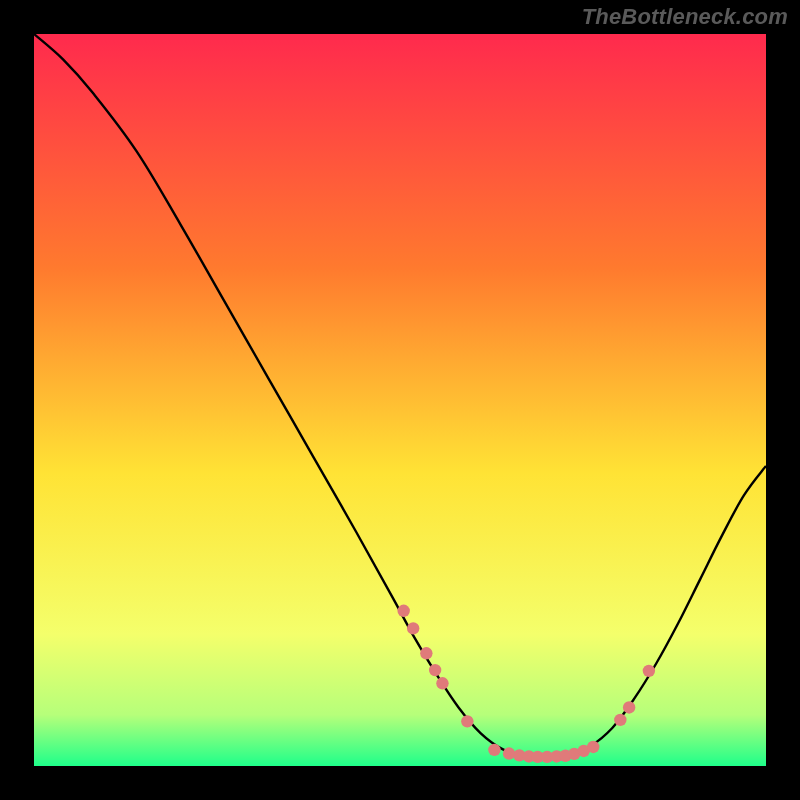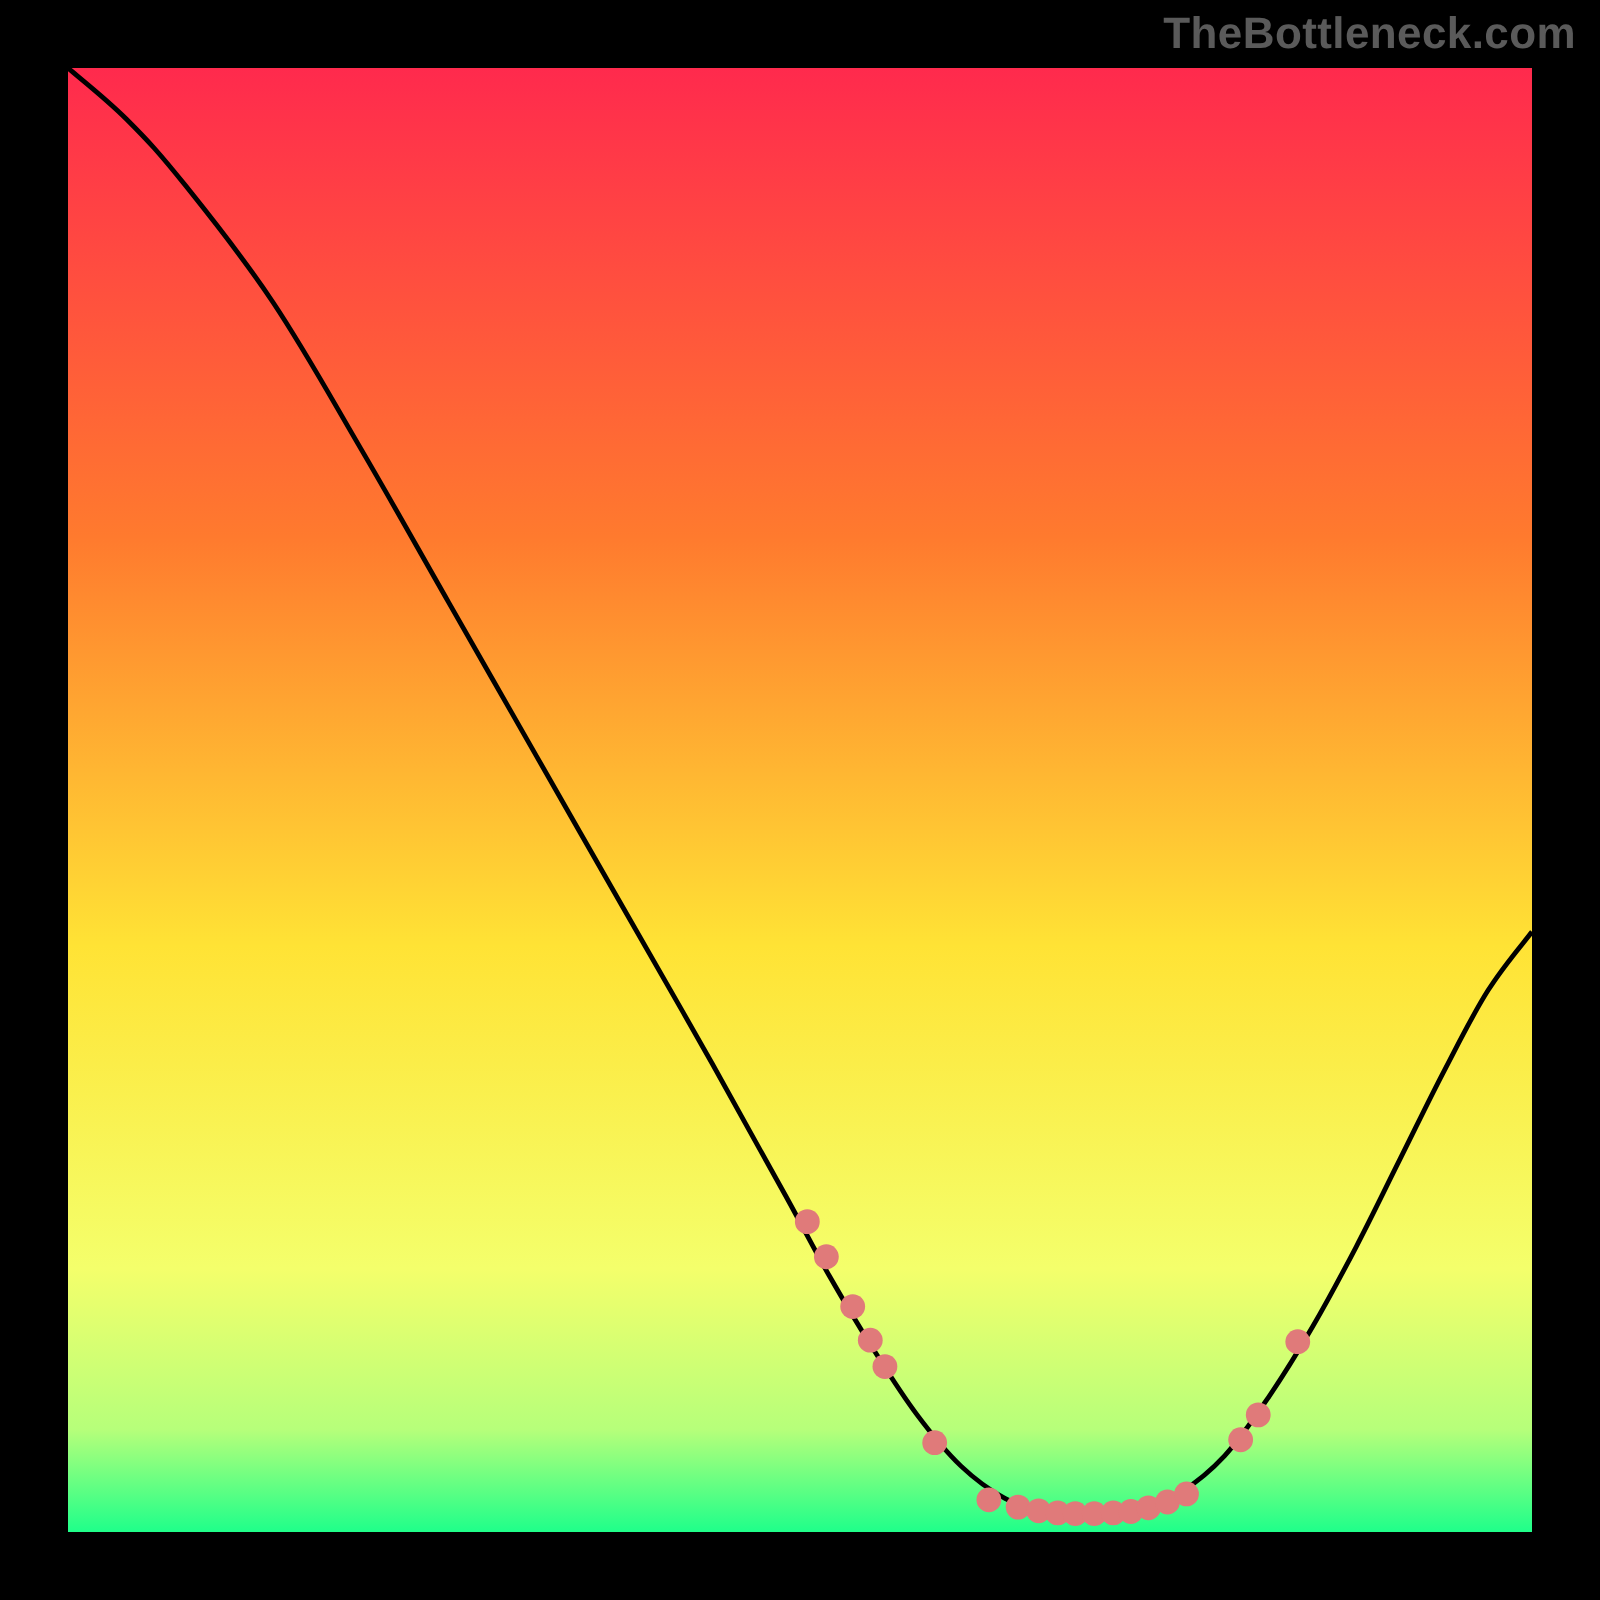--- a/index.html
+++ b/index.html
@@ -19,20 +19,21 @@
     position: absolute;
     top: 4px;
     right: 12px;
     font-family: Arial, Helvetica, sans-serif;
     font-size: 22px;
     font-weight: bold;
     color: #5a5a5a;
     letter-spacing: 0.2px;
     z-index: 5;
     user-select: none;
+    font-style: italic;
   }
   .plot-area {
     position: absolute;
     left: 34px;
     top: 34px;
     width: 732px;
     height: 732px;
     overflow: hidden;
   }
   .plot-area svg {

